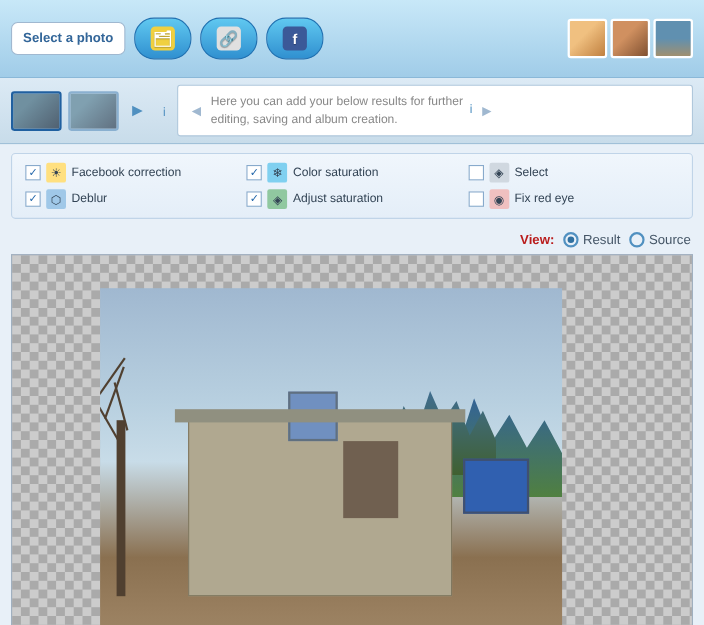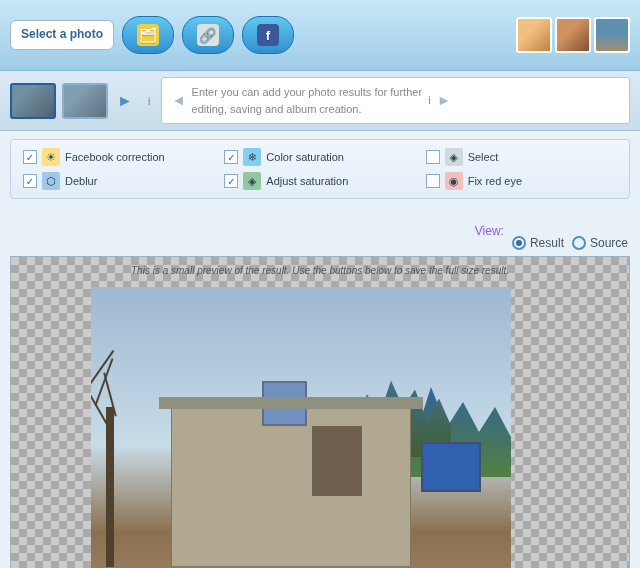--- a/index.html
+++ b/index.html
@@ -212,29 +212,29 @@
       align-items: center;
       justify-content: flex-end;
       padding: 4px 12px 6px;
       gap: 8px;
       font-size: 12px;
       color: #445566;
     }
 
     .view-label {
       font-size: 12px;
-      color: #8b5cf6;
+      color: #b91c1c;
+      font-weight: bold;
     }
 
     .radio-btn {
       display: flex;
       align-items: flex-start;
       gap: 4px;
       cursor: pointer;
-      margin-top: 25px;
     }
 
     .radio-circle {
       width: 14px;
       height: 14px;
       border-radius: 50%;
       border: 2px solid #5090c0;
       display: flex;
       align-items: center;
       justify-content: center;
@@ -382,21 +382,21 @@
 </div>
 
 <div class="photo-strip">
   <div class="photo-thumb-item thumb-house1 active"></div>
   <div class="photo-thumb-item thumb-house2"></div>
   <span class="strip-arrow">►</span>
   <span class="strip-info">ℹ</span>
 
   <div class="photo-placeholder">
     <span class="placeholder-arrow-l">◄</span>
-    <span style="white-space:pre-line;">Enter you can add your photo results for further
+    <span style="white-space:pre-line;">Here you can add your below results for further
 editing, saving and album creation.</span>
     <span class="placeholder-info">ℹ</span>
     <span class="placeholder-arrow-r">►</span>
   </div>
 </div>
 
 <div class="options-panel">
   <div class="option-item">
     <div class="option-checkbox">✓</div>
     <div class="option-icon" style="background:#ffe080;">☀</div>
@@ -435,21 +435,20 @@
     <div class="radio-circle active"></div>
     <span>Result</span>
   </label>
   <label class="radio-btn">
     <div class="radio-circle"></div>
     <span>Source</span>
   </label>
 </div>
 
 <div class="canvas-area">
-  <div class="canvas-preview-text">This is a small preview of the result. Use the buttons below to save the full size result.</div>
   <div class="canvas-image-container">
     <div class="house-image">
 
       <div class="forest-bg"></div>
 
       <div style="position:absolute;top:80px;right:60px;width:120px;height:90px;background:linear-gradient(180deg,#4070a0 0%,#406030 100%);clip-path:polygon(0 100%,10% 50%,20% 70%,30% 30%,40% 55%,50% 15%,60% 45%,70% 25%,80% 60%,90% 35%,100% 65%,100% 100%);"></div>
 
       <div class="house-body">
         <div class="house-door"></div>
         <div class="house-window-left"></div>

